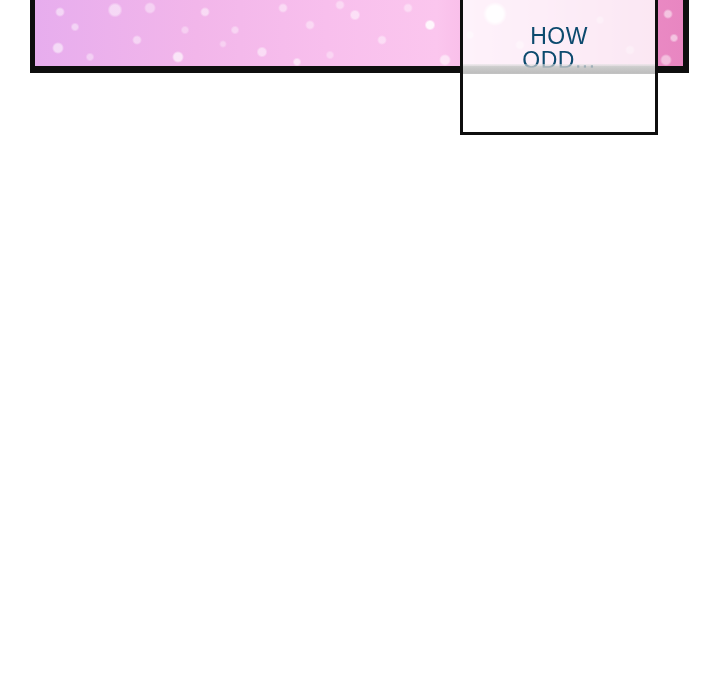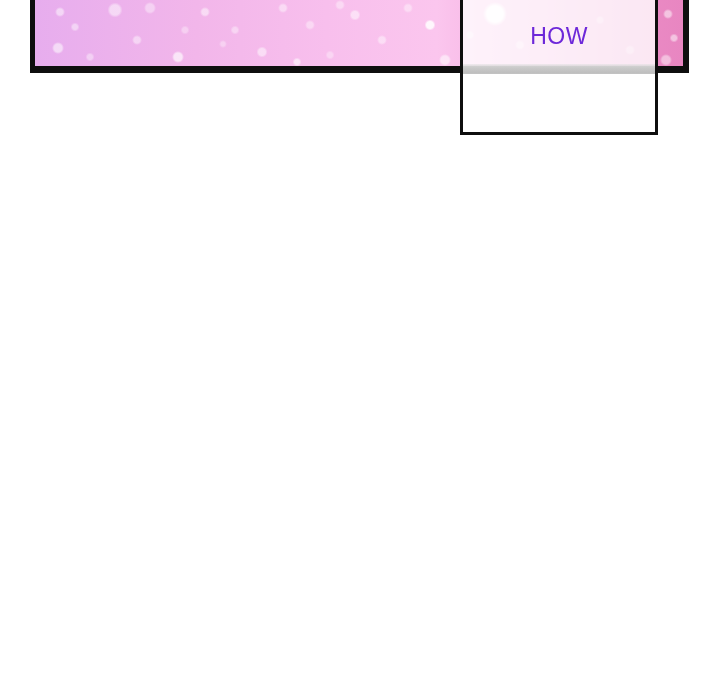--- a/index.html
+++ b/index.html
@@ -78,21 +78,21 @@
     border-top: none;
     background: rgba(255, 255, 255, 0.80);
     z-index: 2;
   }
   .speech-text {
     position: absolute;
     top: 24px;
     left: 0;
     width: 100%;
     text-align: center;
-    color: #6d28d9;
+    color: #0c4a6e;
     font-size: 23px;
     line-height: 24px;
     font-weight: 400;
     letter-spacing: 0.5px;
   }
   .speech-text .line { display: block; }
 
   
   .border-band {
     position: absolute;
@@ -111,18 +111,19 @@
 </head>
 <body>
 
 <div class="stage">
 
   <div class="panel"></div>
 
   <div class="speech-box">
     <div class="speech-text">
       <span class="line">HOW</span>
+      <span class="line">ODD...</span>
     </div>
   </div>
 
   <div class="border-band"></div>
 
 </div>
 
 </body></html>

